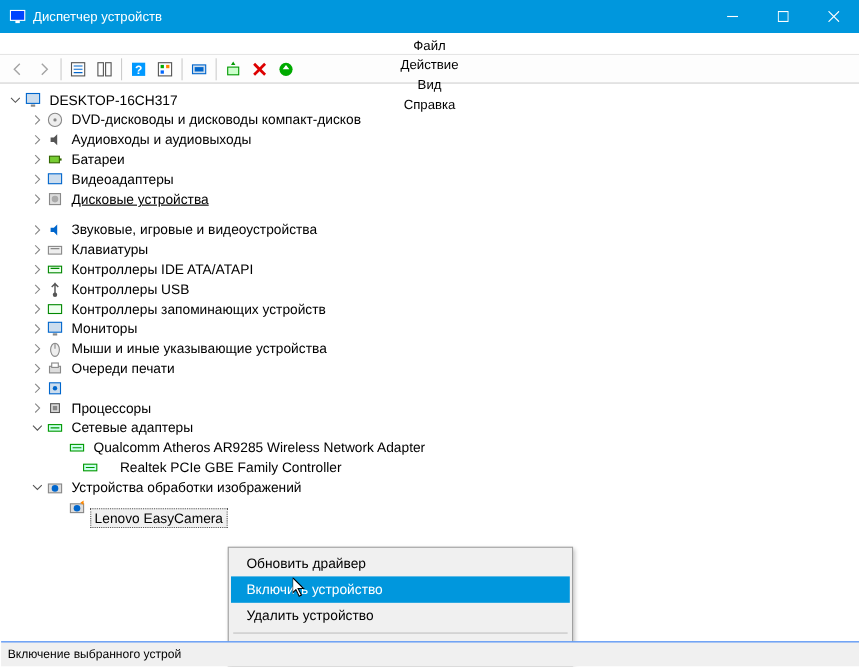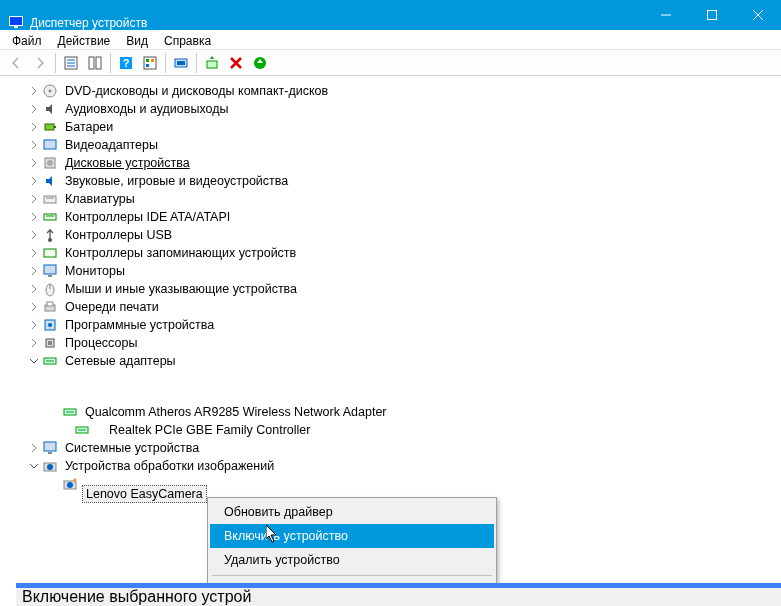--- a/index.html
+++ b/index.html
@@ -10,33 +10,34 @@
   width: 781px;
   height: 606px;
   overflow: hidden;
   position: relative;
 }
 .titlebar {
   height: 30px;
   background: #0097dd;
   color: #fff;
   display: flex;
-  align-items: flex-end;
+  align-items: center;
   padding: 0 0 0 8px;
 }
 .titlebar .icon { width: 16px; height: 16px; margin-right: 6px; display:flex;align-items:center;justify-content:center;}
 .titlebar .title { flex:1; font-size:12px; }
 .winbtn { width:46px;height:30px;display:flex;align-items:center;justify-content:center;color:#fff;}
 .menubar {
   height: 20px;
   display: flex;
   align-items: center;
   border-bottom: 1px solid #e5e5e5;
   padding: 2px 4px 0;
   font-size: 12px;
+  flex-direction: column;
 }
 .menubar .mitem { padding: 2px 8px; }
 .toolbar {
   height: 26px;
   border-bottom: 1px solid #d0d0d0;
   display:flex;align-items:center;padding:0 4px;gap:0;
   background:#fdfdfd;
 }
 .tbtn {
   width:22px;height:22px;margin:0 1px;
@@ -55,23 +56,23 @@
 .expander{width:16px;height:16px;display:flex;align-items:center;justify-content:center;flex-shrink:0;}
 .expander.none{visibility:hidden;}
 .nodeicon{width:16px;height:16px;margin:0 4px 0 0;display:flex;align-items:center;justify-content:center;flex-shrink:0;}
 .label{padding:1px 3px;}
 .label.selected{
   border:1px dotted #555;
   background:#f0f0f0;
   margin-top:20px;
 }
 .statusbar{
-  position:absolute;bottom:0;left:16px;right:0;height:23px;
-  border-top:5px solid #3b82f6;background:#f0f0f0;
-  display:flex;align-items:center;padding:0 6px;font-size:16px;
+  position:absolute;bottom:0;left:1px;right:0;height:23px;
+  border-top:1px solid #3b82f6;background:#f0f0f0;
+  display:flex;align-items:center;padding:0 6px;font-size:11px;
 }
 .ctxmenu{
   position:absolute;
   background:#f0f0f0;
   border:1px solid #a0a0a0;
   box-shadow:2px 2px 4px rgba(0,0,0,.25);
   padding:2px;
   font-size:12.5px;
 }
 .cmitem{
@@ -187,20 +188,34 @@
     </div>
   <div class="tbtn enabled">
       <svg class="ic" viewBox="0 0 16 16">
         <circle cx="8" cy="8" r="6" fill="#0a0"></circle>
         <path d="M8 4 L8 8 L5 8 L8 12 L11 8 L8 8" fill="#fff" transform="rotate(180 8 8)"></path>
       </svg>
     </div>
 </div>
 
 <div class="tree">
+  <div class="row" style="padding-left:0">
+    <span class="expander">
+        <svg width="10" height="10">
+          <path d="M1 3 L5 7 L9 3" fill="none" stroke="#555"></path>
+        </svg>
+      </span>
+    <span class="nodeicon">
+        <svg class="ic" viewBox="0 0 16 16">
+          <rect x="2" y="2" width="12" height="9" fill="#cde" stroke="#06c"></rect>
+          <rect x="6" y="12" width="4" height="2" fill="#888"></rect>
+        </svg>
+      </span>
+    <span class="label">DESKTOP-16CH317</span>
+  </div>
 
   <div id="catlist">
       <div class="row" style="padding-left: 20px;">
         <span class="expander">
           <svg width="10" height="10">
             <path d="M3 1 L7 5 L3 9" fill="none" stroke="#888"></path>
           </svg>
         </span>
         <span class="nodeicon">
           <svg class="ic" viewBox="0 0 16 16">
@@ -257,21 +272,21 @@
           </svg>
         </span>
         <span class="nodeicon">
           <svg class="ic" viewBox="0 0 16 16">
             <rect x="3" y="3" width="10" height="10" fill="#ddd" stroke="#888"></rect>
             <circle cx="8" cy="8" r="3" fill="#aaa"></circle>
           </svg>
         </span>
         <span class="label">Дисковые устройства</span>
       </div>
-      <div class="row" style="padding-left: 20px;">
+      <div class="row" style="padding-left: 20px; margin-top: 10px;">
         <span class="expander">
           <svg width="10" height="10">
             <path d="M3 1 L7 5 L3 9" fill="none" stroke="#888"></path>
           </svg>
         </span>
         <span class="nodeicon">
           <svg class="ic" viewBox="0 0 16 16">
             <path d="M4 6 L7 6 L10 3 L10 13 L7 10 L4 10 Z" fill="#06c"></path>
           </svg>
         </span>
@@ -379,21 +394,20 @@
           <svg width="10" height="10">
             <path d="M3 1 L7 5 L3 9" fill="none" stroke="#888"></path>
           </svg>
         </span>
         <span class="nodeicon">
           <svg class="ic" viewBox="0 0 16 16">
             <rect x="3" y="3" width="10" height="10" fill="#cde" stroke="#06c"></rect>
             <circle cx="8" cy="8" r="2" fill="#06c"></circle>
           </svg>
         </span>
-        <span class="label">Программные устройства</span>
       </div>
       <div class="row" style="padding-left: 20px; align-items: center;">
         <span class="expander">
           <svg width="10" height="10">
             <path d="M3 1 L7 5 L3 9" fill="none" stroke="#888"></path>
           </svg>
         </span>
         <span class="nodeicon">
           <svg class="ic" viewBox="0 0 16 16">
             <rect x="4" y="4" width="8" height="8" fill="#ddd" stroke="#555"></rect>
@@ -409,53 +423,39 @@
           </svg>
         </span>
         <span class="nodeicon">
           <svg class="ic" viewBox="0 0 16 16">
             <rect x="2" y="5" width="12" height="6" fill="#cfe" stroke="#090"></rect>
             <line x1="4" y1="8" x2="12" y2="8" stroke="#090"></line>
           </svg>
         </span>
         <span class="label">Сетевые адаптеры</span>
       </div>
-      <div class="row" style="padding-left: 40px; margin-top: 33px;">
+      <div class="row" style="padding-left: 40px;">
         <span class="expander none"></span>
         <span class="nodeicon">
           <svg class="ic" viewBox="0 0 16 16">
             <rect x="2" y="5" width="12" height="6" fill="#cfe" stroke="#090"></rect>
             <line x1="4" y1="8" x2="12" y2="8" stroke="#090"></line>
           </svg>
         </span>
         <span class="label">Qualcomm Atheros AR9285 Wireless Network Adapter</span>
       </div>
       <div class="row" style="padding-left: 40px; gap: 12px;">
         <span class="expander none"></span>
         <span class="nodeicon">
           <svg class="ic" viewBox="0 0 16 16">
             <rect x="2" y="5" width="12" height="6" fill="#cfe" stroke="#090"></rect>
             <line x1="4" y1="8" x2="12" y2="8" stroke="#090"></line>
           </svg>
         </span>
         <span class="label">Realtek PCIe GBE Family Controller</span>
-      </div>
-      <div class="row" style="padding-left: 20px;">
-        <span class="expander">
-          <svg width="10" height="10">
-            <path d="M3 1 L7 5 L3 9" fill="none" stroke="#888"></path>
-          </svg>
-        </span>
-        <span class="nodeicon">
-          <svg class="ic" viewBox="0 0 16 16">
-            <rect x="2" y="2" width="12" height="9" fill="#cde" stroke="#06c"></rect>
-            <rect x="6" y="12" width="4" height="2" fill="#888"></rect>
-          </svg>
-        </span>
-        <span class="label">Системные устройства</span>
       </div>
       <div class="row" style="padding-left: 20px;">
         <span class="expander">
           <svg width="10" height="10">
             <path d="M1 3 L5 7 L9 3" fill="none" stroke="#555"></path>
           </svg>
         </span>
         <span class="nodeicon">
           <svg class="ic" viewBox="0 0 16 16">
             <rect x="2" y="5" width="12" height="8" fill="#ddd" stroke="#888"></rect>
@@ -471,21 +471,21 @@
             <rect x="2" y="5" width="12" height="8" fill="#ddd" stroke="#888"></rect>
             <circle cx="8" cy="9" r="3" fill="#06c"></circle>
             <path d="M11 4 L14 2 L14 6 Z" fill="#f80"></path>
           </svg>
         </span>
         <span class="label selected">Lenovo EasyCamera</span>
       </div>
     </div>
 </div>
 
-<div class="ctxmenu" id="ctx" style="left: 207px; top: 497px; width: 290px;">
+<div class="ctxmenu" id="ctx" style="left: 207px; top: 497px; width: 314px;">
   <div class="cmitem">Обновить драйвер</div>
   <div class="cmitem hover">Включить устройство</div>
   <div class="cmitem">Удалить устройство</div>
   <div class="cmsep"></div>
   <div class="cmitem">Обновить конфигурацию оборудования</div>
 
 </div>
 
 <div class="cursor" id="cursor" style="left: 266px; top: 525px;">
   <svg width="14" height="18" viewBox="0 0 14 18">

